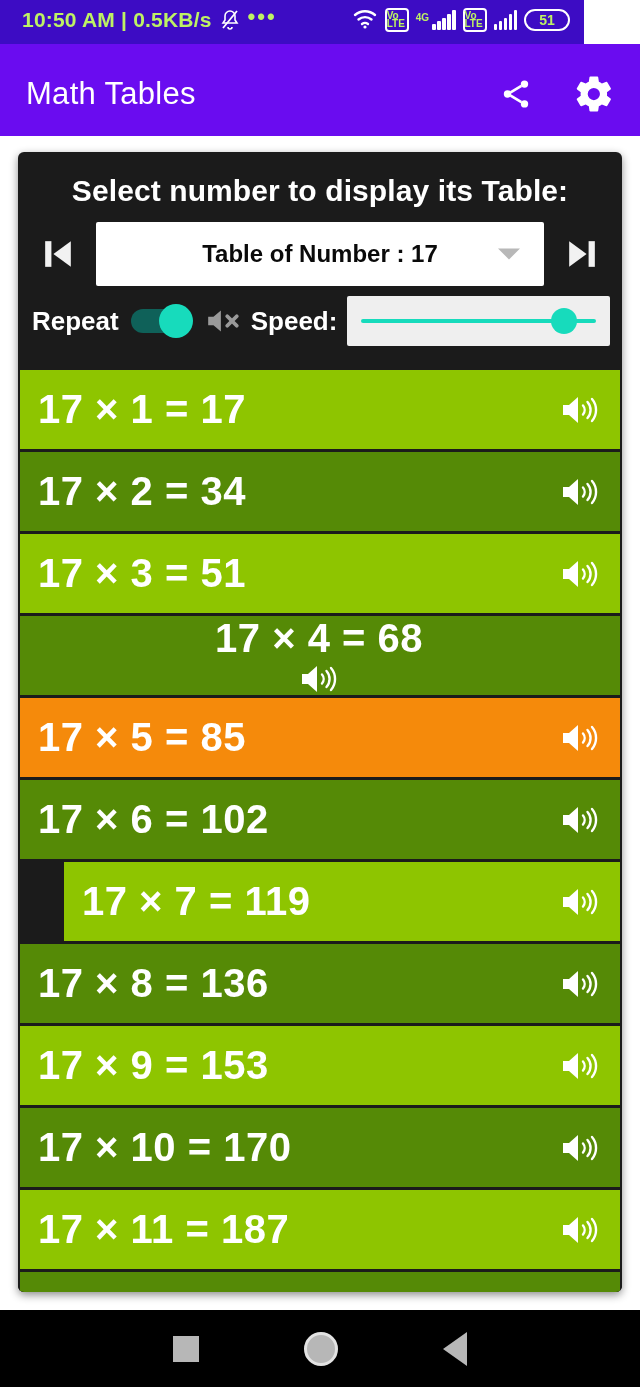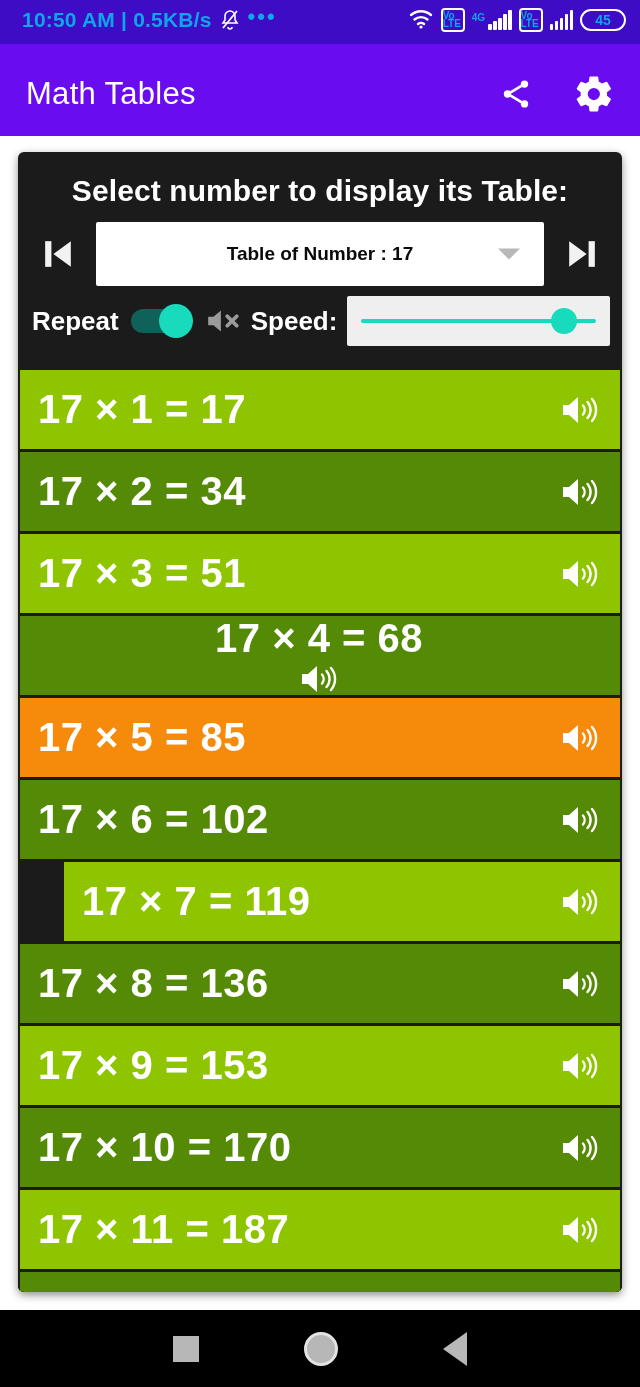--- a/index.html
+++ b/index.html
@@ -6,23 +6,23 @@
   html,body { width:640px; height:1387px; }
   body {
     font-family:"Liberation Sans", sans-serif;
     background:#ffffff;
     overflow:hidden;
     position:relative;
   }
 
   
   .status-bar{
-    height:44px;width:640px;background:#3d0cc4;
+    height:44px;width:584px;background:#3d0cc4;
     display:flex;align-items:center;justify-content:space-between;
-    padding:0 14px 4px 22px;color:#0ea5e9;
+    padding:0 14px 4px 22px;color:#bef264;
   }
   .status-left{display:flex;align-items:center;gap:8px;}
   .status-clock{font-size:21px;font-weight:bold;letter-spacing:.2px;white-space:nowrap;}
   .bell-off{width:20px;height:22px;position:relative;display:inline-block;}
   .bell-off svg{display:block;}
   .dots{font-size:22px;font-weight:bold;letter-spacing:2px;line-height:10px;padding-bottom:7px;}
   .status-right{display:flex;align-items:center;gap:7px;}
   .volte{
     border:2px solid #fff;border-radius:4px;width:24px;height:24px;
     display:flex;flex-direction:column;align-items:flex-start;justify-content:center;
@@ -71,21 +71,21 @@
   }
   .nav-arrow{
     width:56px;height:56px;display:flex;align-items:center;justify-content:center;
     cursor:pointer;flex:0 0 auto;
   }
   .spinner{
     flex:1;background:#fff;height:64px;border-radius:2px;
     display:flex;align-items:center;justify-content:center;position:relative;
     padding:0 18px;cursor:pointer;
   }
-  .spinner-text{font-size:19px;font-weight:bold;color:#0a0a0a;}
+  .spinner-text{font-size:24px;font-weight:bold;color:#0a0a0a;}
   .caret{
     position:absolute;right:24px;top:50%;transform:translateY(-50%);
     width:0;height:0;border-left:11px solid transparent;border-right:11px solid transparent;
     border-top:11px solid #b8b8b8;
   }
 
   
   .controls-row{
     display:flex;align-items:center;padding:10px 12px 12px 14px;gap:10px;
   }
@@ -180,21 +180,21 @@
       <b>Vo</b>
       <b>LTE</b>
     </span>
     <span class="bars">
         <i></i>
         <i></i>
         <i></i>
         <i></i>
         <i></i>
       </span>
-    <span class="battery">45</span>
+    <span class="battery">51</span>
   </div>
 </div>
 
 <div class="app-bar">
   <span class="app-title">Math Tables</span>
   <div class="app-actions">
     <span class="icon-btn">
       <svg width="34" height="34" viewBox="0 0 24 24">
         <circle cx="18" cy="5" r="2.6" fill="#fff"></circle>
         <circle cx="6" cy="12" r="2.6" fill="#fff"></circle>

